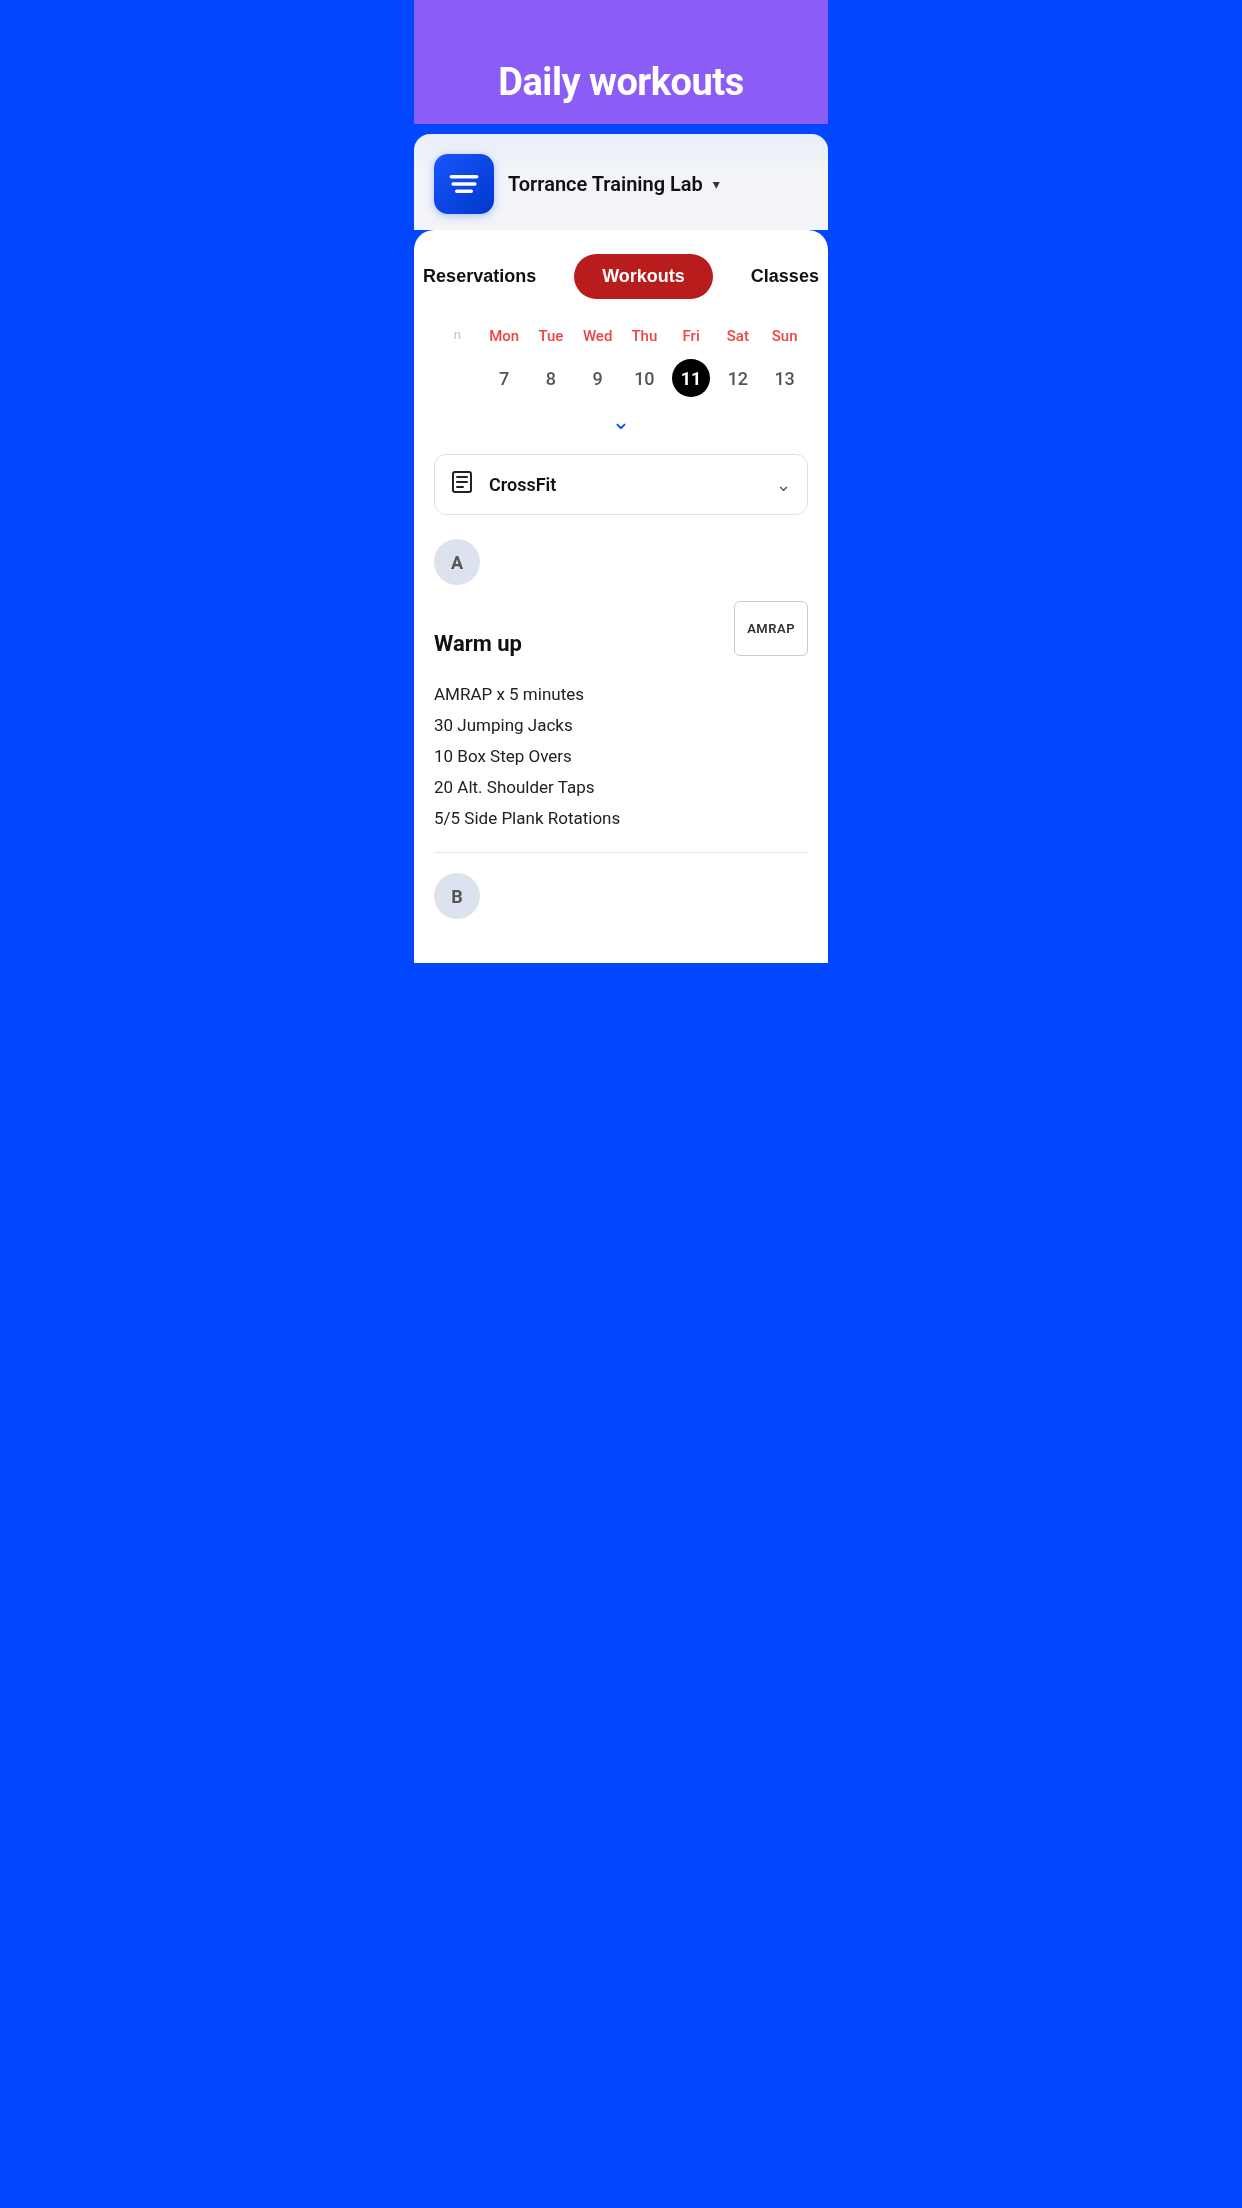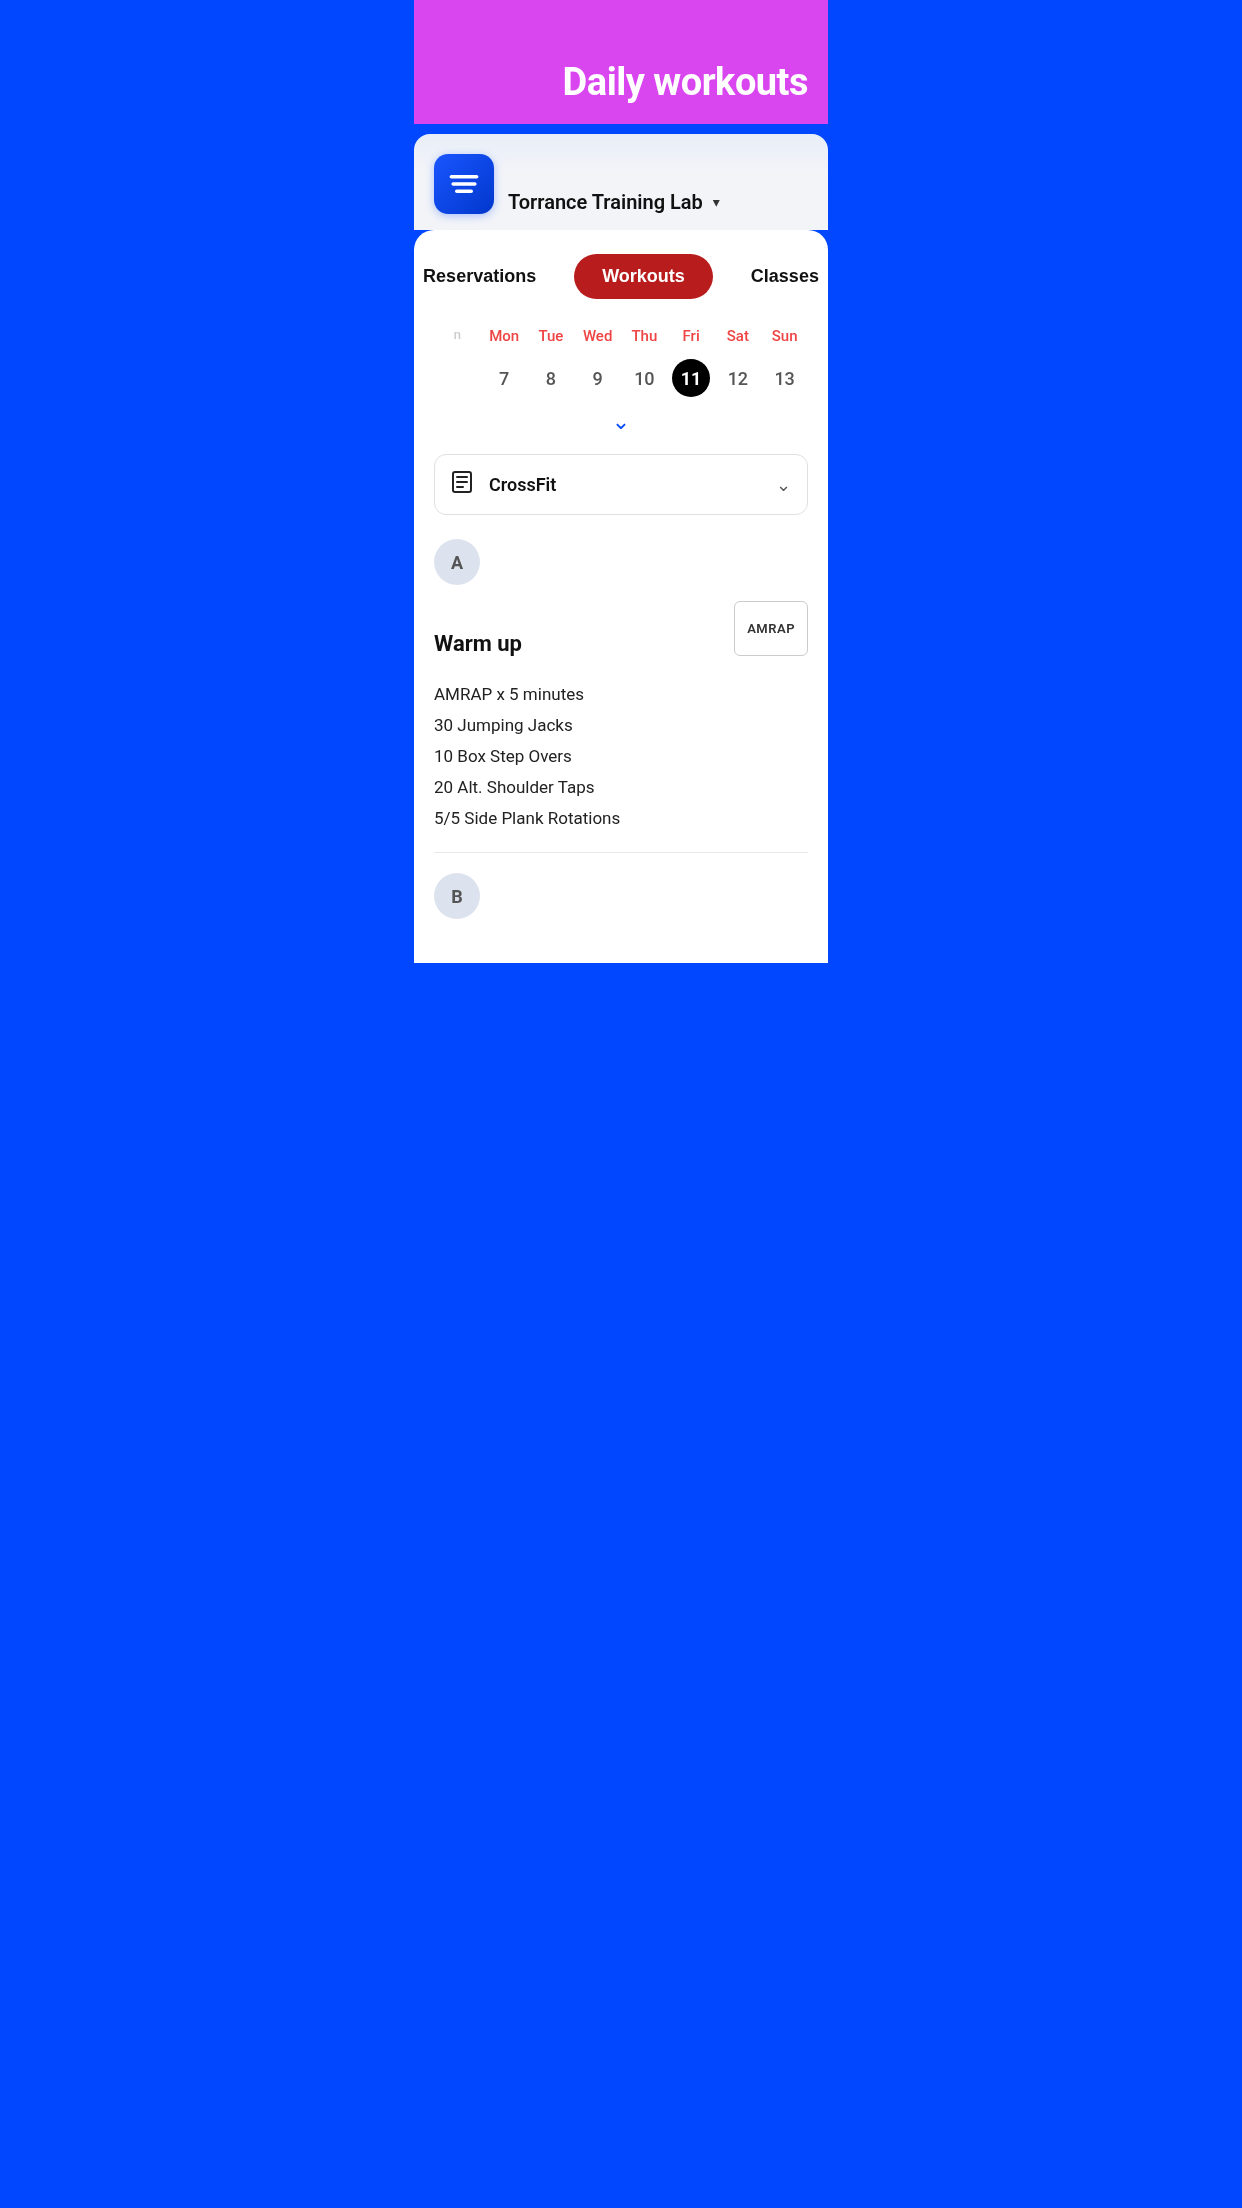--- a/index.html
+++ b/index.html
@@ -19,42 +19,42 @@
     }
 
     .app-container {
       width: 414px;
       min-height: 736px;
       position: relative;
       overflow: hidden;
     }
 
     .header {
-      background-color: #d946ef;
+      background-color: #8b5cf6;
       padding: 60px 20px 20px;
-      text-align: right;
+      text-align: center;
     }
 
     .header-title {
       color: white;
       font-size: 38px;
       font-weight: 700;
       letter-spacing: -0.5px;
     }
 
     .gym-selector-wrapper {
       background: linear-gradient(to bottom, #e8eef8 0%, #f2f4f8 40%);
       padding: 20px 20px 0;
       border-radius: 16px 16px 0 0;
       margin-top: 10px;
     }
 
     .gym-selector {
       display: flex;
-      align-items: flex-end;
+      align-items: center;
       gap: 14px;
       padding-bottom: 16px;
     }
 
     .gym-logo {
       width: 60px;
       height: 60px;
       background: linear-gradient(135deg, #1a56ff, #0037cc);
       border-radius: 14px;
       display: flex;

